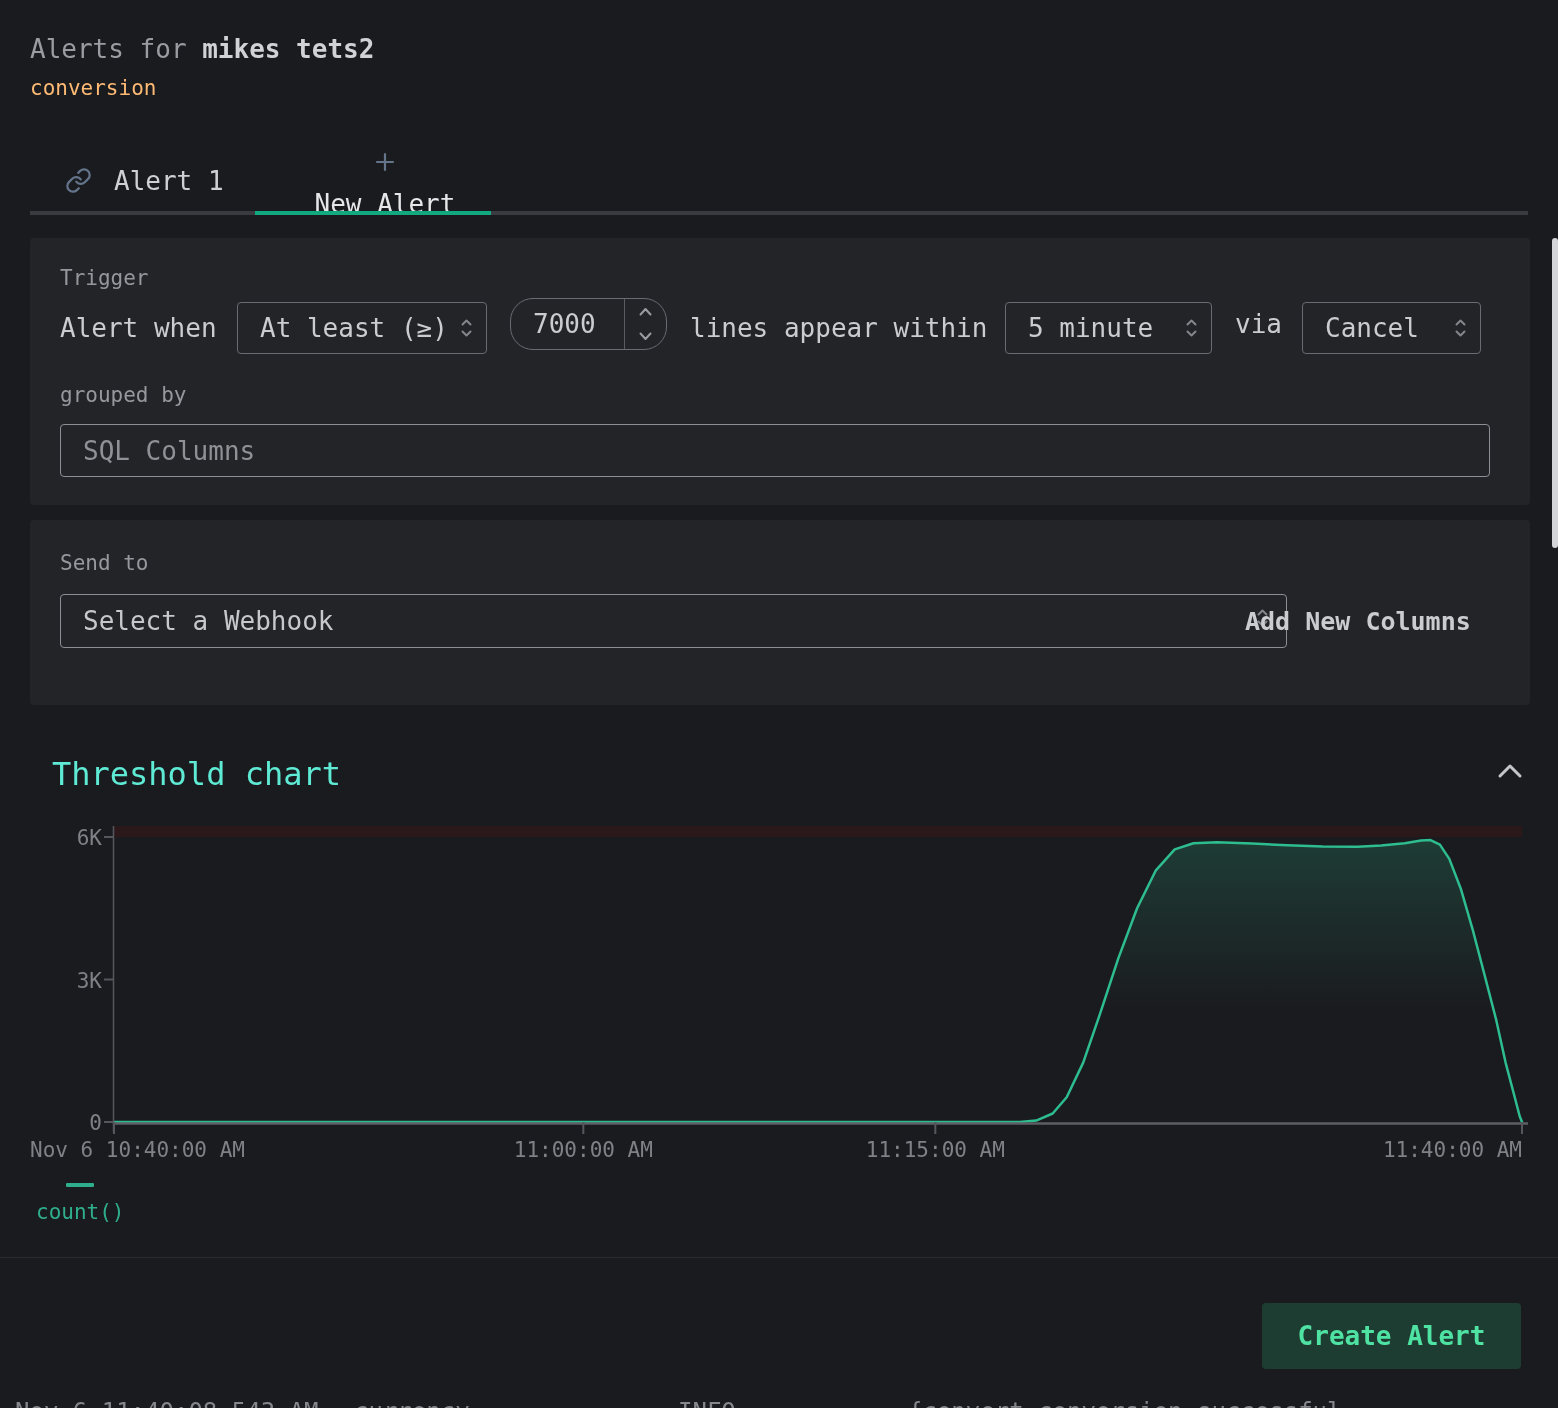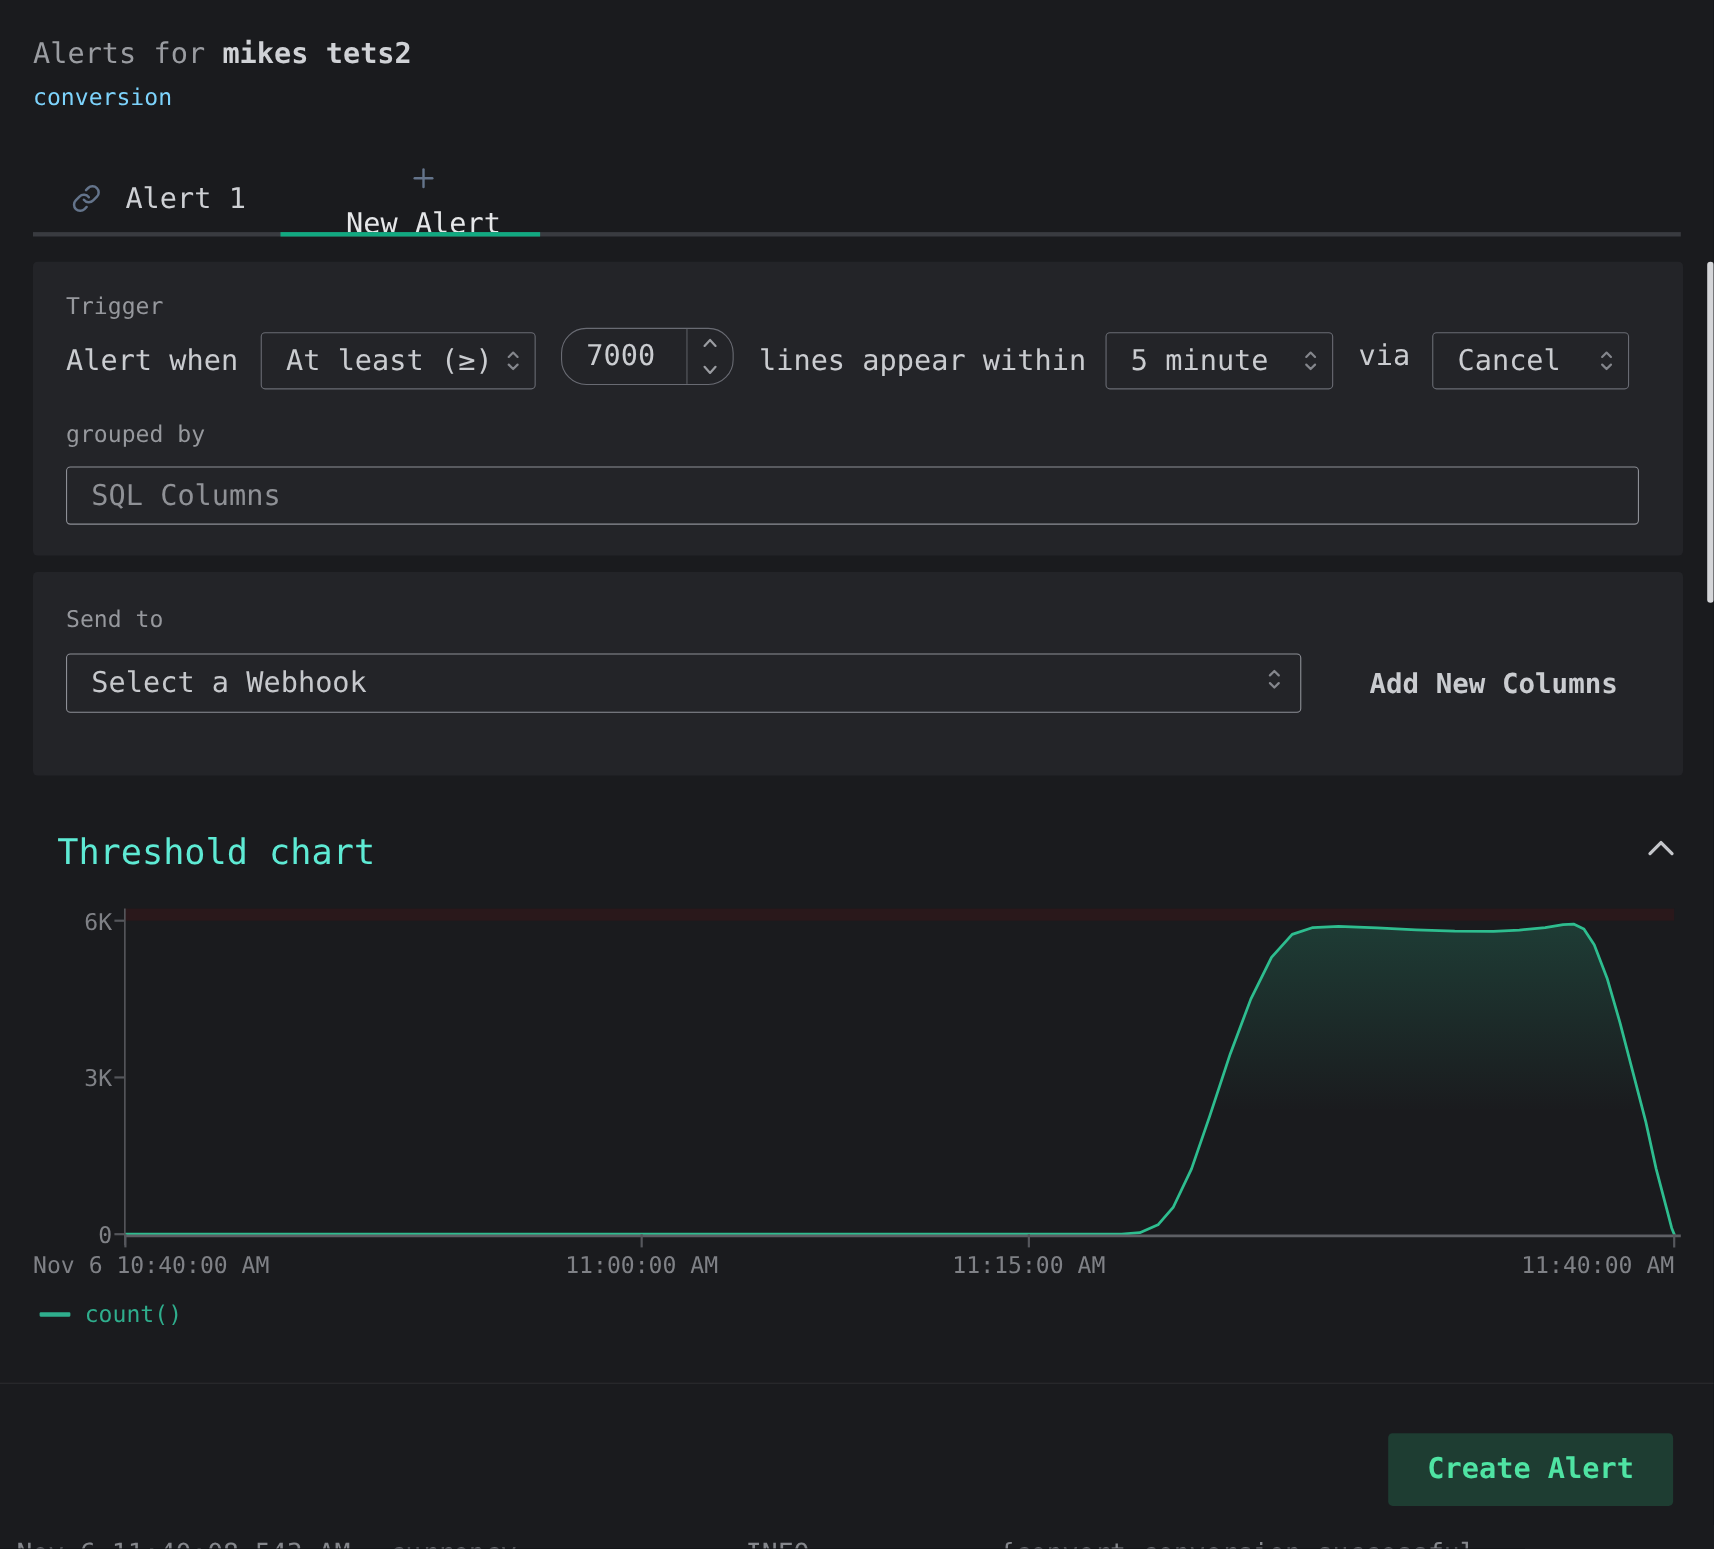--- a/index.html
+++ b/index.html
@@ -8,21 +8,21 @@
     position:relative; width:1558px; height:1408px;
     background:#1a1b1e; overflow:hidden;
     font-family:"DejaVu Sans Mono", monospace;
     color:#caccd0;
   }
   .abs { position:absolute; }
 
   
   .title { left:30px; top:34px; font-size:26px; color:#9a9ca1; }
   .title .name { font-weight:bold; color:#d0d2d6; }
-  .subtitle { left:30px; top:76px; font-size:21px; color:#7dd3fc; }
+  .subtitle { left:30px; top:76px; font-size:21px; color:#fdba74; }
 
   
   .tab { top:150px; height:61px; display:flex; align-items:center; cursor:pointer; }
   .tab-1 { left:30px; width:225px; padding-left:35px; gap:22px; }
   .tab-2 { left:255px; width:236px; padding-left:24px; gap:15px;flex-direction:column; }
   .tab .lbl { font-size:26px; color:#ced0d4; }
   .tab-2 .lbl { color:#e6e7e9; }
   .tabline { left:30px; top:211px; width:1498px; height:4px; background:#393b40; }
   .tabline-active { left:255px; top:211px; width:236px; height:4px; background:#12a981; }
 
@@ -53,21 +53,21 @@
   .add-webhook { font-size:25px; font-weight:bold; color:#caccd0; cursor:pointer;
                  height:54px; display:flex; align-items:center; }
 
   
   .chart-title { left:52px; top:755px; font-size:32px; color:#5eead4; }
   .collapse-btn { left:1490px; top:755px; width:40px; height:32px; display:flex;
                   align-items:center; justify-content:center; cursor:pointer; }
   #chart-svg { position:absolute; left:0; top:0; }
   #chart-svg text { font-family:"DejaVu Sans Mono", monospace; }
 
-  .legend { left:36px; top:1183px; display:flex; align-items:center; gap:13px; cursor:pointer; }
+  .legend { left:36px; top:1183px; display:flex; align-items:center; gap:13px; cursor:pointer;flex-direction:column; }
   .legend-swatch { width:28px; height:4px; background:#2fae8d; border-radius:1px; }
   .legend-label { font-size:21px; color:#2fae8d; }
 
   .footer-divider { left:0; top:1257px; width:1558px; height:1px; background:#2b2c30; }
   .btn { top:1303px; height:66px; border-radius:4px; border:none; cursor:pointer;
          font-family:"DejaVu Sans Mono", monospace; font-size:26px; font-weight:bold;
          display:flex; align-items:center; justify-content:center; }
   .btn-cancel { left:1071px; width:169px; background:#2d2f33; color:#b9bbbf; }
   .btn-create { left:1262px; width:259px; background:#1e3d32; color:#4fe3a3; }
 
@@ -165,21 +165,21 @@
     </div>
 
     <div class="abs sm-label" style="left:30px; top:145px;">grouped by</div>
     <div class="abs biginput" style="left:30px; top:186px; width:1430px; height:53px;">
       <span class="placeholder">SQL Columns</span>
     </div>
   </div>
 
   <div class="abs panel panel-send">
     <div class="abs sm-label" style="left:30px; top:31px;">Send to</div>
-    <div class="abs biginput webhook-select" style="left:30px; top:74px; width:1123px; height:54px;">
+    <div class="abs biginput webhook-select" style="left:30px; top:74px; width:1227px; height:54px;">
       <span style="color:#c6c8cc;">Select a Webhook</span>
       <span class="chev">
         <svg width="15" height="28" viewBox="0 0 15 28" fill="none" stroke="#84868c" stroke-width="2" stroke-linecap="round" stroke-linejoin="round">
           <polyline points="3.5,10.5 7.5,6.5 11.5,10.5"></polyline>
             <polyline points="3.5,17.5 7.5,21.5 11.5,17.5"></polyline>
         </svg>
       </span>
     </div>
     <div class="abs add-webhook" style="left:1215px; top:74px;">Add New Columns</div>
   </div>

